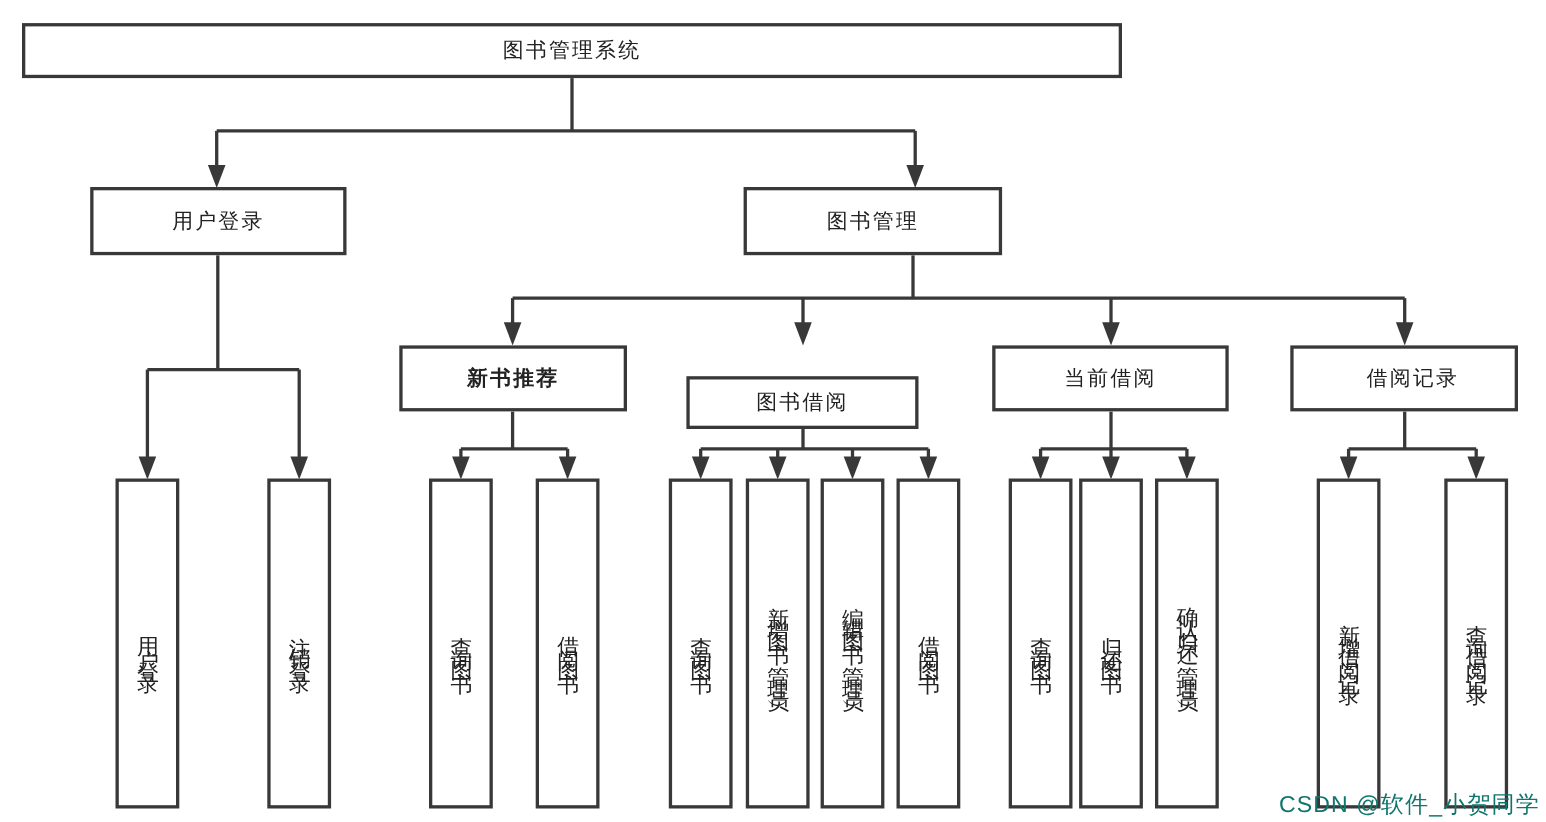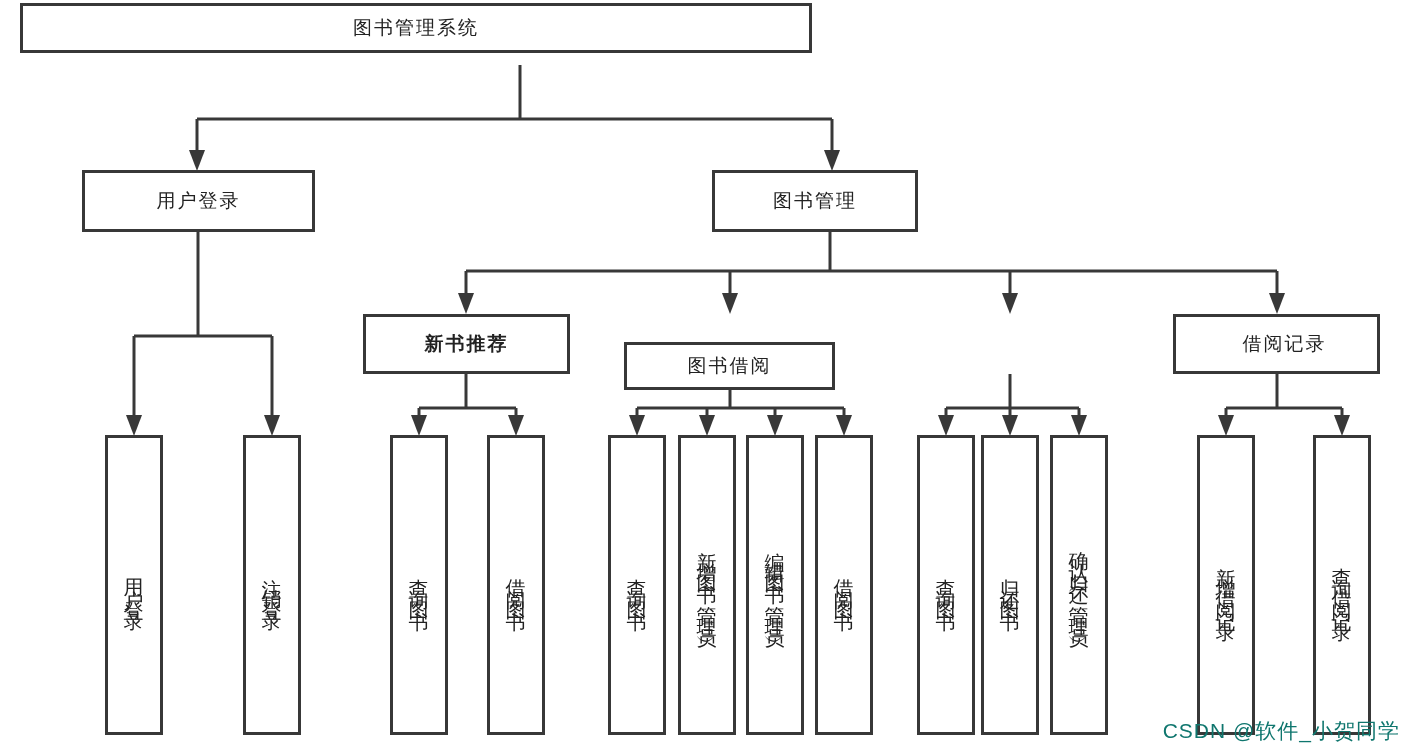--- a/index.html
+++ b/index.html
@@ -29,24 +29,24 @@
     align-items: center;
     justify-content: center;
     text-align: center;
   }
 
   .node.h { 
     font-size: 19px;
     letter-spacing: 2px;
   }
 
-  .root-box   { left: 20px;   top: 3px;  width: 792px; height: 50px;  font-size: 18px; }
+  .root-box   { left: 20px;   top: 21px;  width: 1000px; height: 50px;  font-size: 18px; }
 
   .l2-user    { left: 82px;   top: 170px; width: 233px;  height: 62px; }
-  .l2-book    { left: 712px;  top: 170px; width: 206px;  height: 62px; }
+  .l2-book    { left: 676px;  top: 170px; width: 235px;  height: 62px; }
 
   .l3-recommend { left: 363px;  top: 314px; width: 207px; height: 60px; font-weight: bold; }
   .l3-borrow    { left: 624px;  top: 314px; width: 211px; height: 48px; margin-top: 28px; }
   .l3-current   { left: 902px;  top: 314px; width: 215px; height: 60px; }
   .l3-records   { left: 1173px; top: 314px; width: 207px; height: 60px; padding-left: 16px; }
 
   .leaf {
     position: absolute;
     top: 435px;
     width: 58px;
@@ -160,20 +160,21 @@
     </g>
   </svg>
 
   <div class="node h root-box">图书管理系统</div>
 
   <div class="node h l2-user">用户登录</div>
   <div class="node h l2-book">图书管理</div>
 
   <div class="node h l3-recommend">新书推荐</div>
   <div class="node h l3-borrow">图书借阅</div>
+  <div class="node h l3-current">当前借阅</div>
   <div class="node h l3-records">借阅记录</div>
 
   <div class="leaf leaf-1">用户登录</div>
   <div class="leaf leaf-2">注销登录</div>
 
   <div class="leaf leaf-3">查询图书</div>
   <div class="leaf leaf-4">借阅图书</div>
 
   <div class="leaf leaf-5">查询图书</div>
   <div class="leaf leaf-6">新增图书（管理员）</div>

